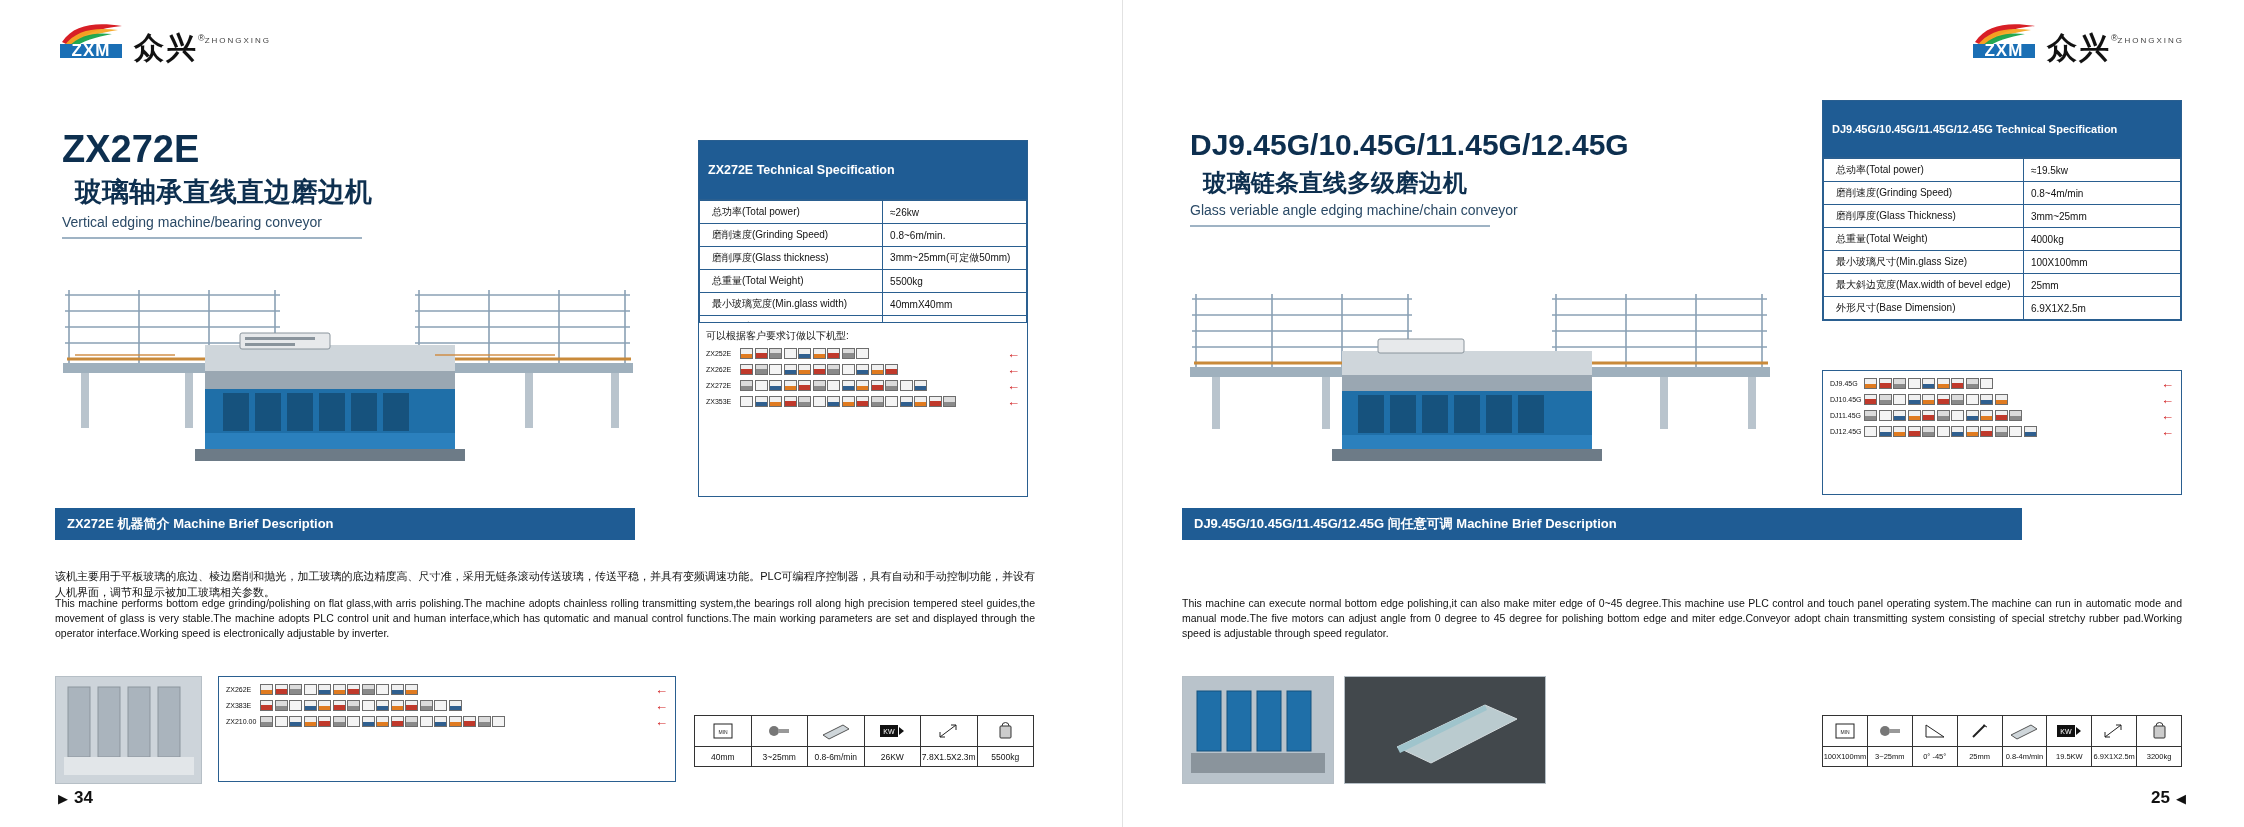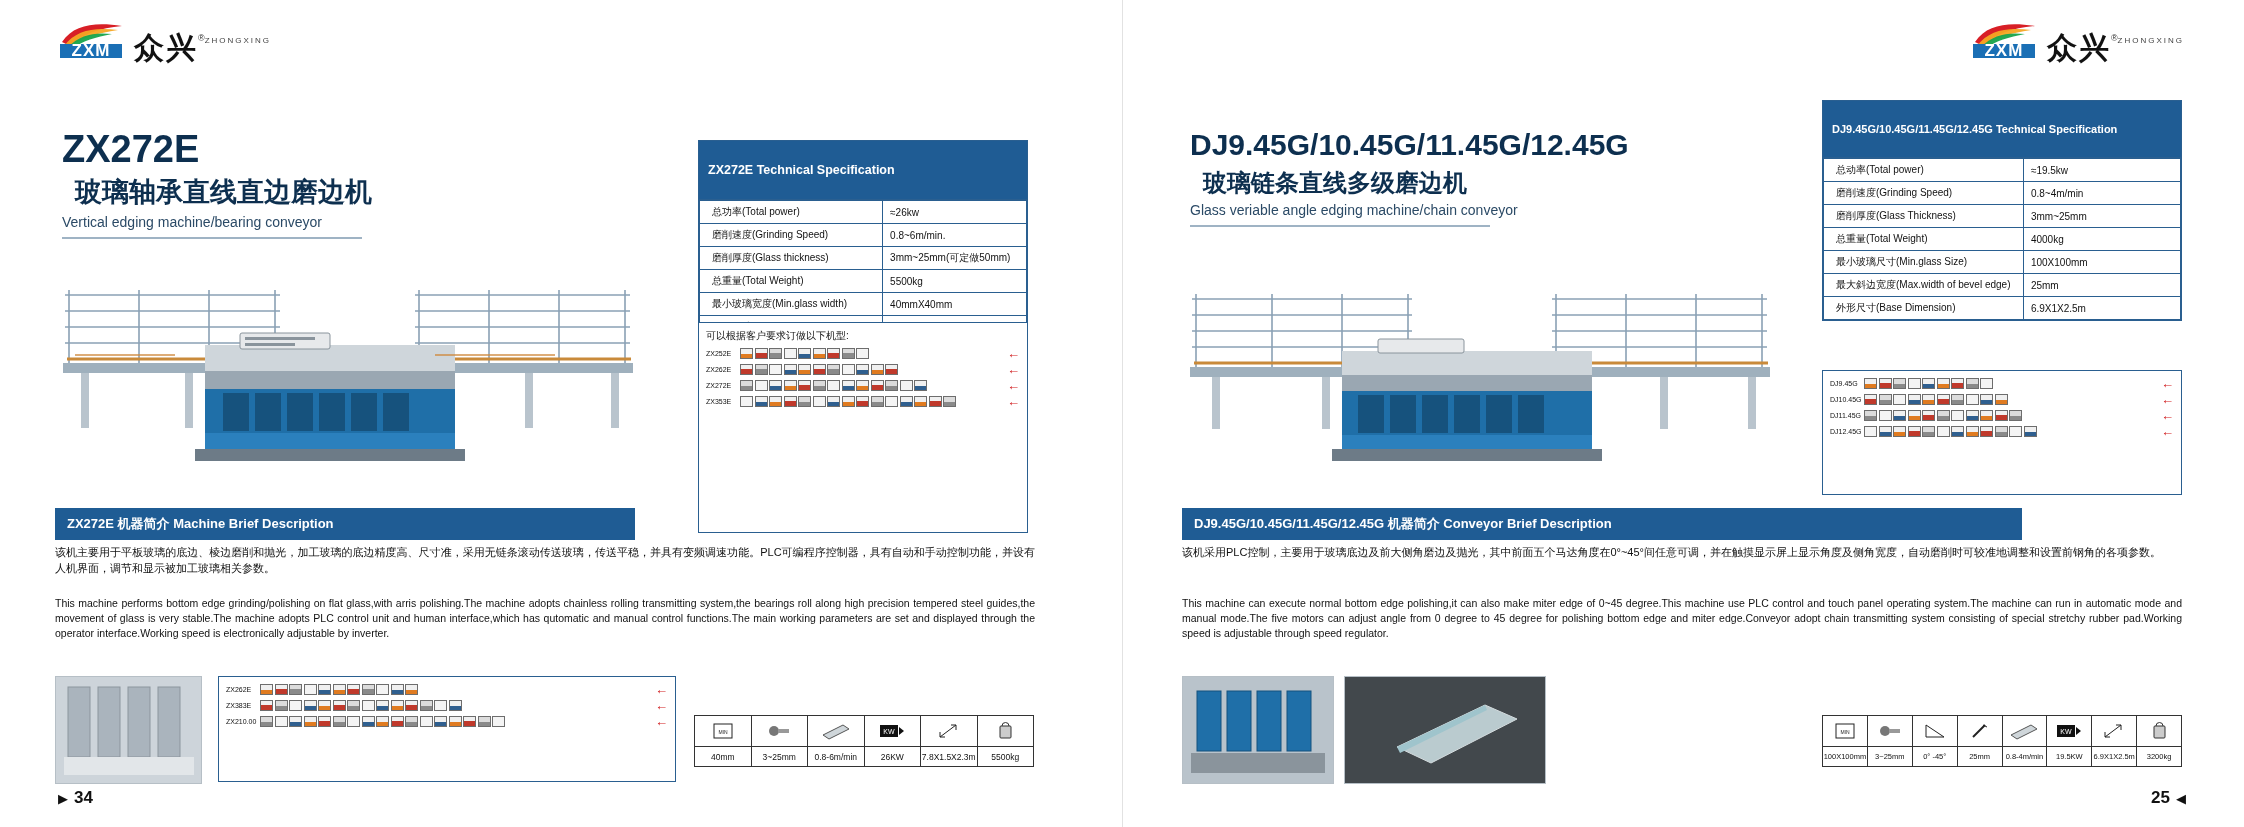--- a/index.html
+++ b/index.html
@@ -63,21 +63,21 @@
   .ic.d{background:#f4f4f4;}
   .ic.e{background:linear-gradient(#f0f0f0 60%,#2f5f8f 60%);}
   .arrow-red{color:#d0191b;font-size:13px;line-height:1;margin-left:4px;}
 
   
   .briefbar{
     position:absolute;background:#1f5c94;color:#fff;font-size:13px;font-weight:bold;
     padding:7px 12px;box-sizing:border-box;
   }
   .para{position:absolute;font-size:10.5px;line-height:1.45;color:#111;text-align:justify;}
-  .para.cn{font-size:11px;}
+  .para.cn{font-size:11px;margin-top:24px;}
 
   
   .photo{position:absolute;background:#cfd6dc;border:1px solid #b6bfc6;overflow:hidden;}
   .photo.machine{background:#ffffff;border:none;}
 
   
   .strip{position:absolute;border:1px solid #333;box-sizing:border-box;display:flex;background:#fff;}
   .strip .cell{flex:1;display:flex;flex-direction:column;border-right:1px solid #333;}
   .strip .cell:last-child{border-right:none;}
   .strip .cell .top{height:30px;display:flex;align-items:center;justify-content:center;border-bottom:1px solid #333;}
@@ -215,21 +215,21 @@
               <td class="v">40mmX40mm</td>
             </tr>
         <tr>
               <td class="k">外形尺寸(Base Dimension)</td>
               <td class="v">7.8X1.5X2.3m</td>
             </tr>
       </tbody>
         </table>
     </div>
 
-    <div class="optbox" style="left:698px;top:322px;width:330px;height:211px;">
+    <div class="optbox" style="left:698px;top:322px;width:330px;height:175px;">
       <div class="cap">可以根据客户要求订做以下机型:</div>
       <div id="left-opt-rows">
           <div class="optrow">
             <div class="lbl">ZX252E</div>
             <div class="icons">
               <span class="ic a"></span>
               <span class="ic b"></span>
               <span class="ic c"></span>
               <span class="ic d"></span>
               <span class="ic e"></span>
@@ -638,23 +638,22 @@
               <span class="ic b"></span>
               <span class="ic c"></span>
               <span class="ic d"></span>
               <span class="ic e"></span>
             </div>
             <span class="arrow-red">←</span>
           </div>
         </div>
     </div>
 
-    <div class="briefbar" style="left:60px;top:508px;width:840px;">DJ9.45G/10.45G/11.45G/12.45G 机器简介  Conveyor Brief Description</div>
-
-    <div class="para cn" style="left:60px;top:545px;width:1000px;">该机采用PLC控制，主要用于玻璃底边及前大侧角磨边及抛光，其中前面五个马达角度在0°~45°间任意可调，并在触摸显示屏上显示角度及侧角宽度，自动磨削时可较准地调整和设置前钢角的各项参数。</div>
+    <div class="briefbar" style="left:60px;top:508px;width:840px;">DJ9.45G/10.45G/11.45G/12.45G 间任意可调  Machine Brief Description</div>
+
     <div class="para" style="left:60px;top:596px;width:1000px;">This machine can execute normal bottom edge polishing,it can also make miter edge of 0~45 degree.This machine use PLC control and touch panel operating system.The machine can run in automatic mode and manual mode.The five motors can adjust angle from 0 degree to 45 degree for polishing bottom edge and miter edge.Conveyor adopt chain transmitting system consisting of special stretchy rubber pad.Working speed is adjustable through speed regulator.</div>
 
     <div class="photo" style="left:60px;top:676px;width:150px;height:106px;">
       <svg viewBox="0 0 150 106" width="150" height="106">
         <rect width="150" height="106" fill="#b9c3cb"></rect>
         <g fill="#1f6fa8" stroke="#14527e">
           <rect x="14" y="14" width="24" height="60"></rect>
             <rect x="44" y="14" width="24" height="60"></rect>
           <rect x="74" y="14" width="24" height="60"></rect>
             <rect x="104" y="14" width="24" height="60"></rect>

